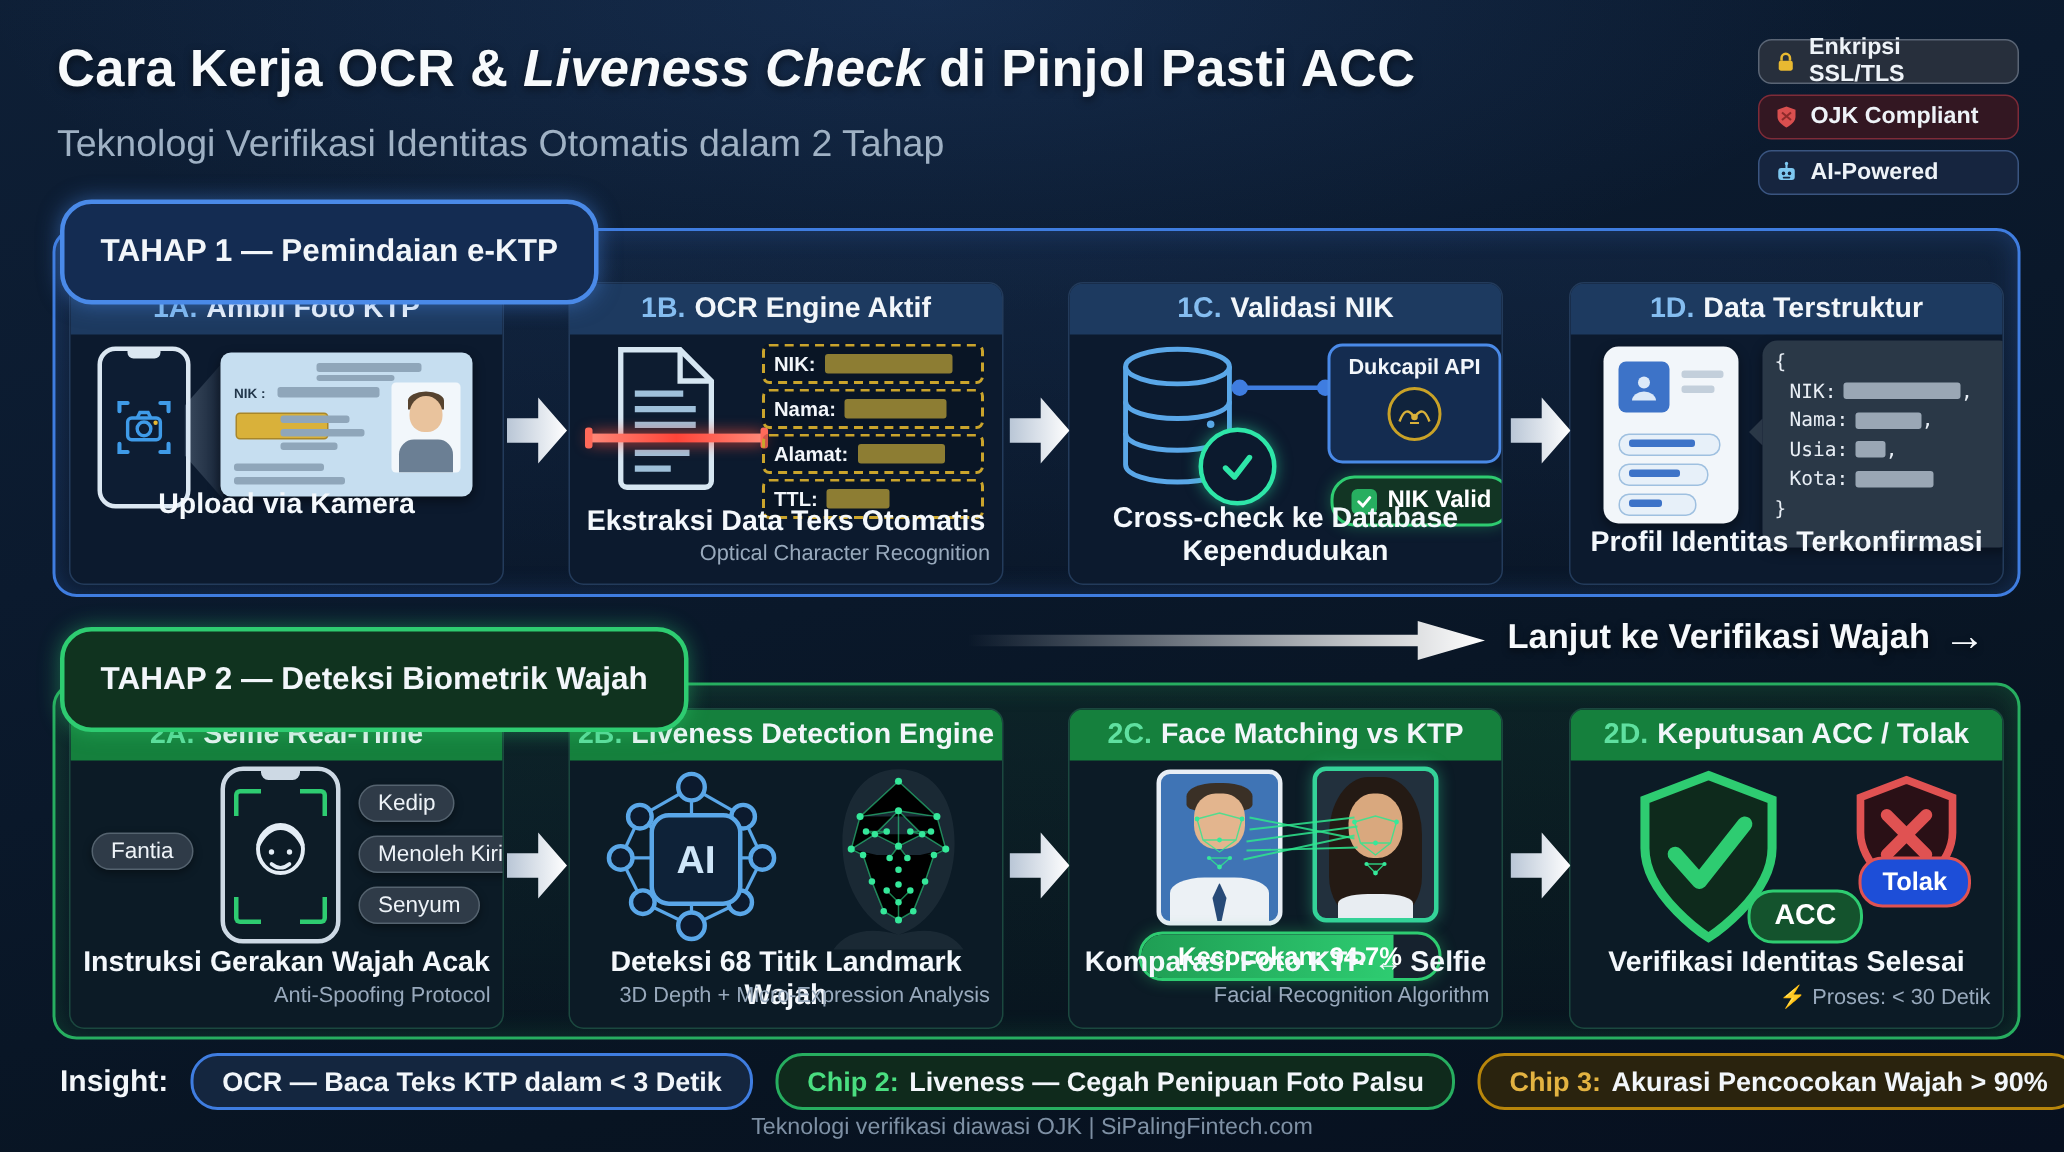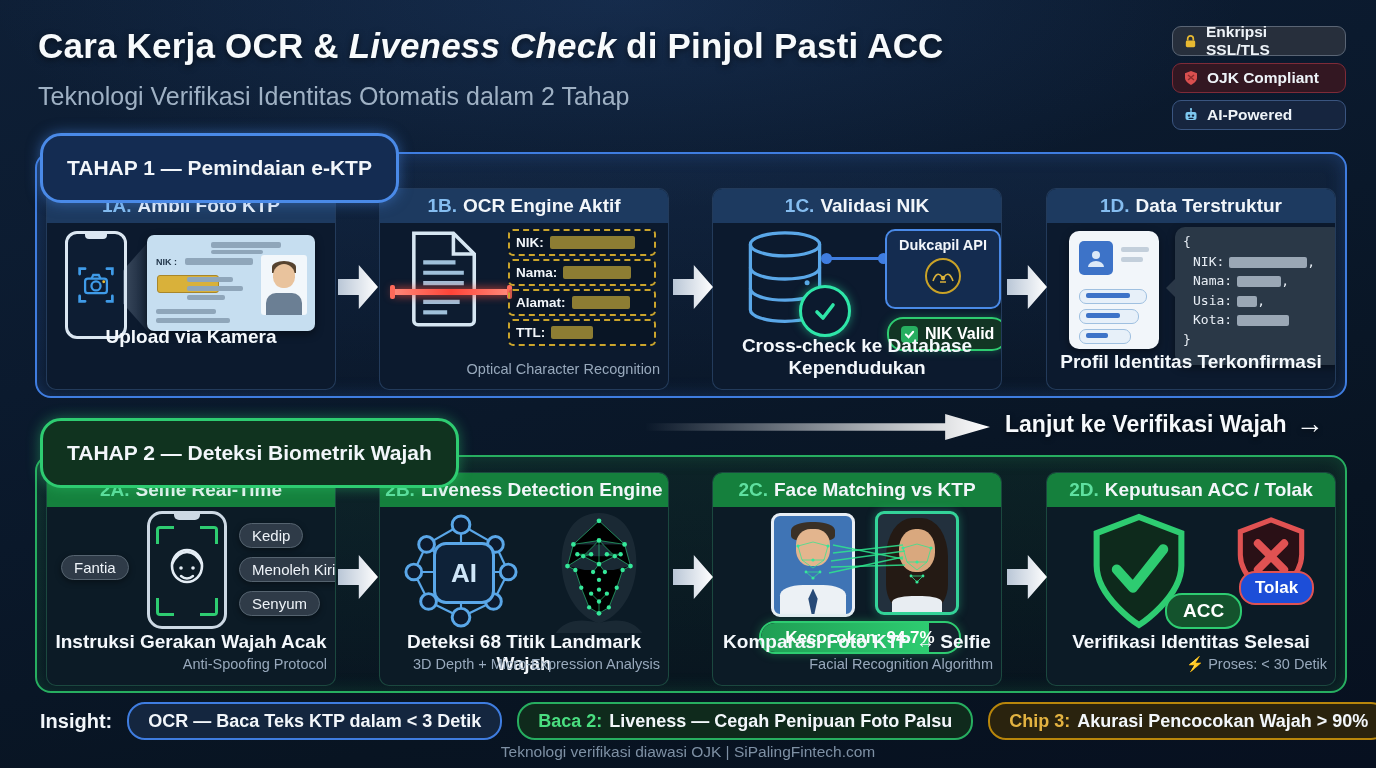--- a/index.html
+++ b/index.html
@@ -263,20 +263,21 @@
         </div>
       <div class="frow">
           <span class="flabel">Alamat:</span>
           <span class="fbar" style="width:58px;"></span>
         </div>
       <div class="frow">
           <span class="flabel">TTL:</span>
           <span class="fbar" style="width:42px;"></span>
         </div>
     </div>
+    <div class="cap" style="top:148px;">Ekstraksi Data Teks Otomatis</div>
     <div class="subcap" style="top:172px;">Optical Character Recognition</div>
   </div>
 
   <div class="step-arrow a1" style="left:673px;"></div>
 
   <div class="card r1" style="left:712px;">
     <div class="card-h">
         <span class="stepnum">1C.</span>
         <span>Validasi NIK</span>
       </div>
@@ -561,21 +562,21 @@
     <div class="cap" style="top:158px;">Verifikasi Identitas Selesai</div>
     <div class="subcap" style="top:183px;"><span class="bolt">⚡</span><span>Proses: &lt; 30 Detik</span></div>
   </div>
 
   <div class="insight-row">
     <span class="insight-label">Insight:</span>
     <span class="chip c1">
         <span>OCR — Baca Teks KTP dalam &lt; 3 Detik</span>
       </span>
     <span class="chip c2">
-        <span class="chip-prefix">Baca 2:</span>
+        <span class="chip-prefix">Chip 2:</span>
         <span>Liveness — Cegah Penipuan Foto Palsu</span>
       </span>
     <span class="chip c3">
         <span class="chip-prefix">Chip 3:</span>
         <span>Akurasi Pencocokan Wajah &gt; 90%</span>
       </span>
   </div>
 
   <div class="footer">Teknologi verifikasi diawasi OJK | SiPalingFintech.com</div>
 

